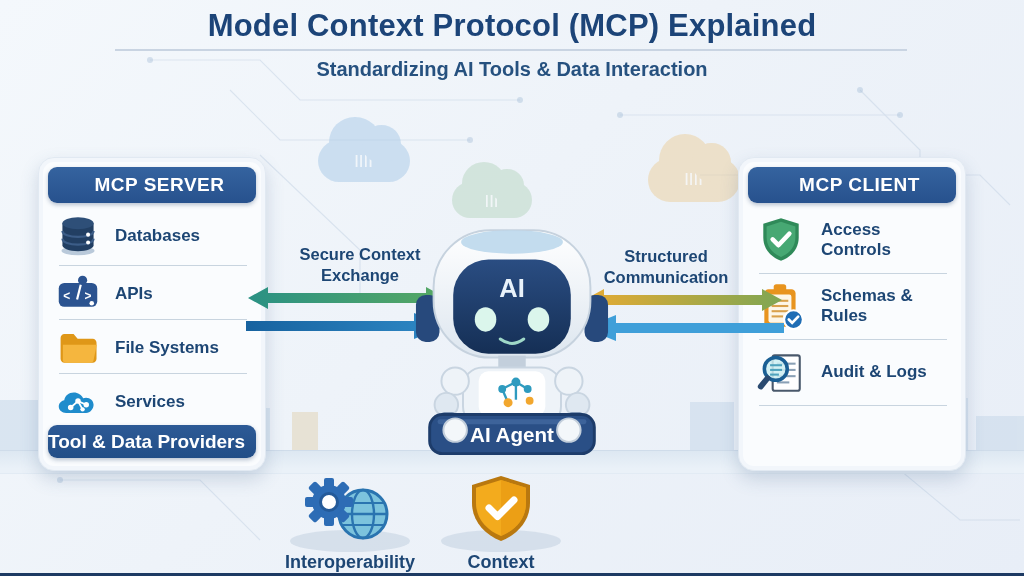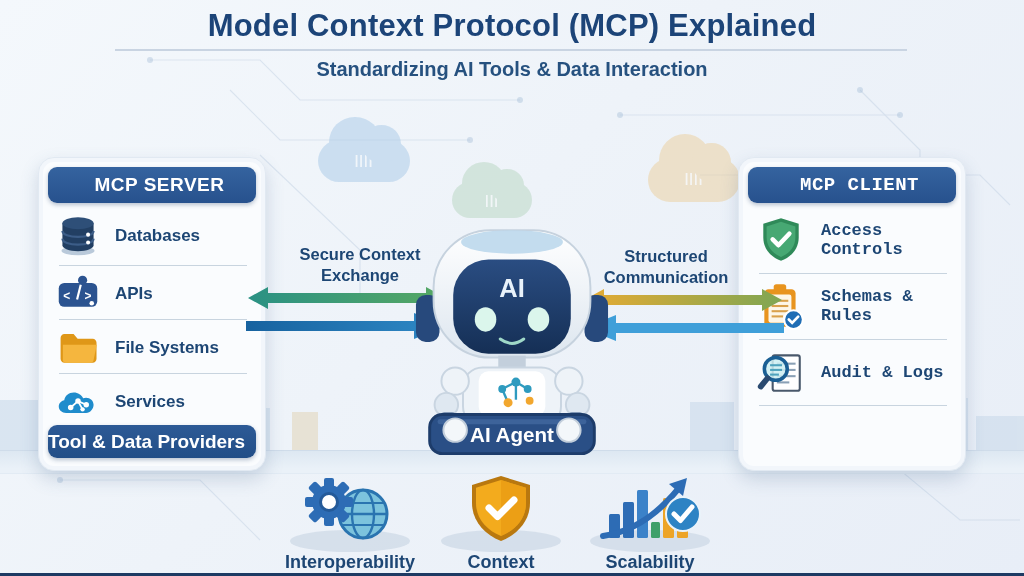--- a/index.html
+++ b/index.html
@@ -24,21 +24,21 @@
   
   .hdr{position:absolute;left:0;top:0;width:1024px;text-align:center;}
   .hdr h1{margin:8px 0 0 0;font-size:31px;font-weight:bold;color:#1c4478;letter-spacing:.2px;}
   .title-rule{position:absolute;left:115px;top:49px;width:792px;height:2px;background:#c9d4e2;}
   .hdr h2{margin:14px 0 0 0;font-size:20px;font-weight:bold;color:#26517f;}
   
   .panel{position:absolute;top:157px;width:226px;height:312px;background:#fafcfe;
          border:1px solid #e1e9f2;border-radius:16px;
          box-shadow:0 8px 18px rgba(70,100,140,.22), inset 0 0 0 4px #f2f6fb;}
   .panel.server{left:38px;}
-  .panel.client{left:738px;font-family:Liberation Mono, monospace;}
+  .panel.client{left:738px;}
   .panel-header{position:absolute;left:9px;top:9px;right:9px;height:36px;border-radius:9px;
          background:linear-gradient(180deg,#35639f 0%,#27518d 100%);
          color:#ffffff;font-size:19px;font-weight:bold;text-align:center;line-height:36px;
          letter-spacing:.5px;box-shadow:0 2px 4px rgba(30,60,100,.3);padding-left:15px;}
   .panel-footer{position:absolute;left:9px;bottom:12px;right:9px;height:33px;border-radius:9px;
          background:linear-gradient(180deg,#2d5a96 0%,#224e87 100%);
          color:#ffffff;font-size:19px;font-weight:bold;text-align:left;line-height:33px;
          box-shadow:0 2px 4px rgba(30,60,100,.3);}
   .panel-item{position:absolute;left:16px;right:14px;height:52px;display:flex;align-items:center;gap:14px;}
   .panel-item .p-icon{width:46px;height:46px;flex:0 0 46px;display:flex;align-items:center;justify-content:center;}
@@ -391,35 +391,15 @@
       <svg width="80" height="70" viewBox="0 0 80 70">
         <path d="M40 2l29 9v18c0 17-11.5 31-29 38C22.5 60 11 46 11 29V11z" fill="#b9780f"></path>
         <path d="M40 6l25 7.8v15.4c0 14.6-10 26.8-25 32.8-15-6-25-18.2-25-32.8V13.8z" fill="#f3ab1d"></path>
         <path d="M40 6l0 56c15-6 25-18.2 25-32.8V13.8z" fill="#e89a12" opacity="0.7"></path>
         <path d="M28 34l8.5 8.5L53 26" stroke="#ffffff" stroke-width="7" fill="none" stroke-linecap="round" stroke-linejoin="round"></path>
       </svg>
     </div>
     <div class="f-label">Context</div>
   </div>
 
-  <div class="feature f-2">
-    <div class="f-icon">
-      <div class="f-shadow"></div>
-      <svg width="110" height="70" viewBox="0 0 110 70">
-        <g>
-          <rect x="14" y="40" width="11" height="24" rx="1.5" fill="#2d6cb5"></rect>
-          <rect x="28" y="28" width="11" height="36" rx="1.5" fill="#2d6cb5"></rect>
-          <rect x="42" y="16" width="11" height="48" rx="1.5" fill="#3b82c9"></rect>
-          <rect x="56" y="48" width="9" height="16" rx="1.5" fill="#3fa06a"></rect>
-          <rect x="68" y="24" width="11" height="40" rx="1.5" fill="#eda427"></rect>
-          <rect x="82" y="34" width="11" height="30" rx="1.5" fill="#eda427"></rect>
-        </g>
-        <path d="M8 62 Q50 56 84 14" stroke="#2d6cb5" stroke-width="6" fill="none" stroke-linecap="round"></path>
-        <polygon points="74,10 92,4 88,22" fill="#2d6cb5"></polygon>
-        <circle cx="88" cy="40" r="17" fill="#2d83c4" stroke="#eaf3fa" stroke-width="2"></circle>
-        <path d="M79 40l6.5 6.5L97 33" stroke="#ffffff" stroke-width="5" fill="none" stroke-linecap="round" stroke-linejoin="round"></path>
-      </svg>
-    </div>
-    <div class="f-label">Scalability</div>
-  </div>
 
   <div class="bottom-strip"></div>
 </div>
 
 </body></html>

